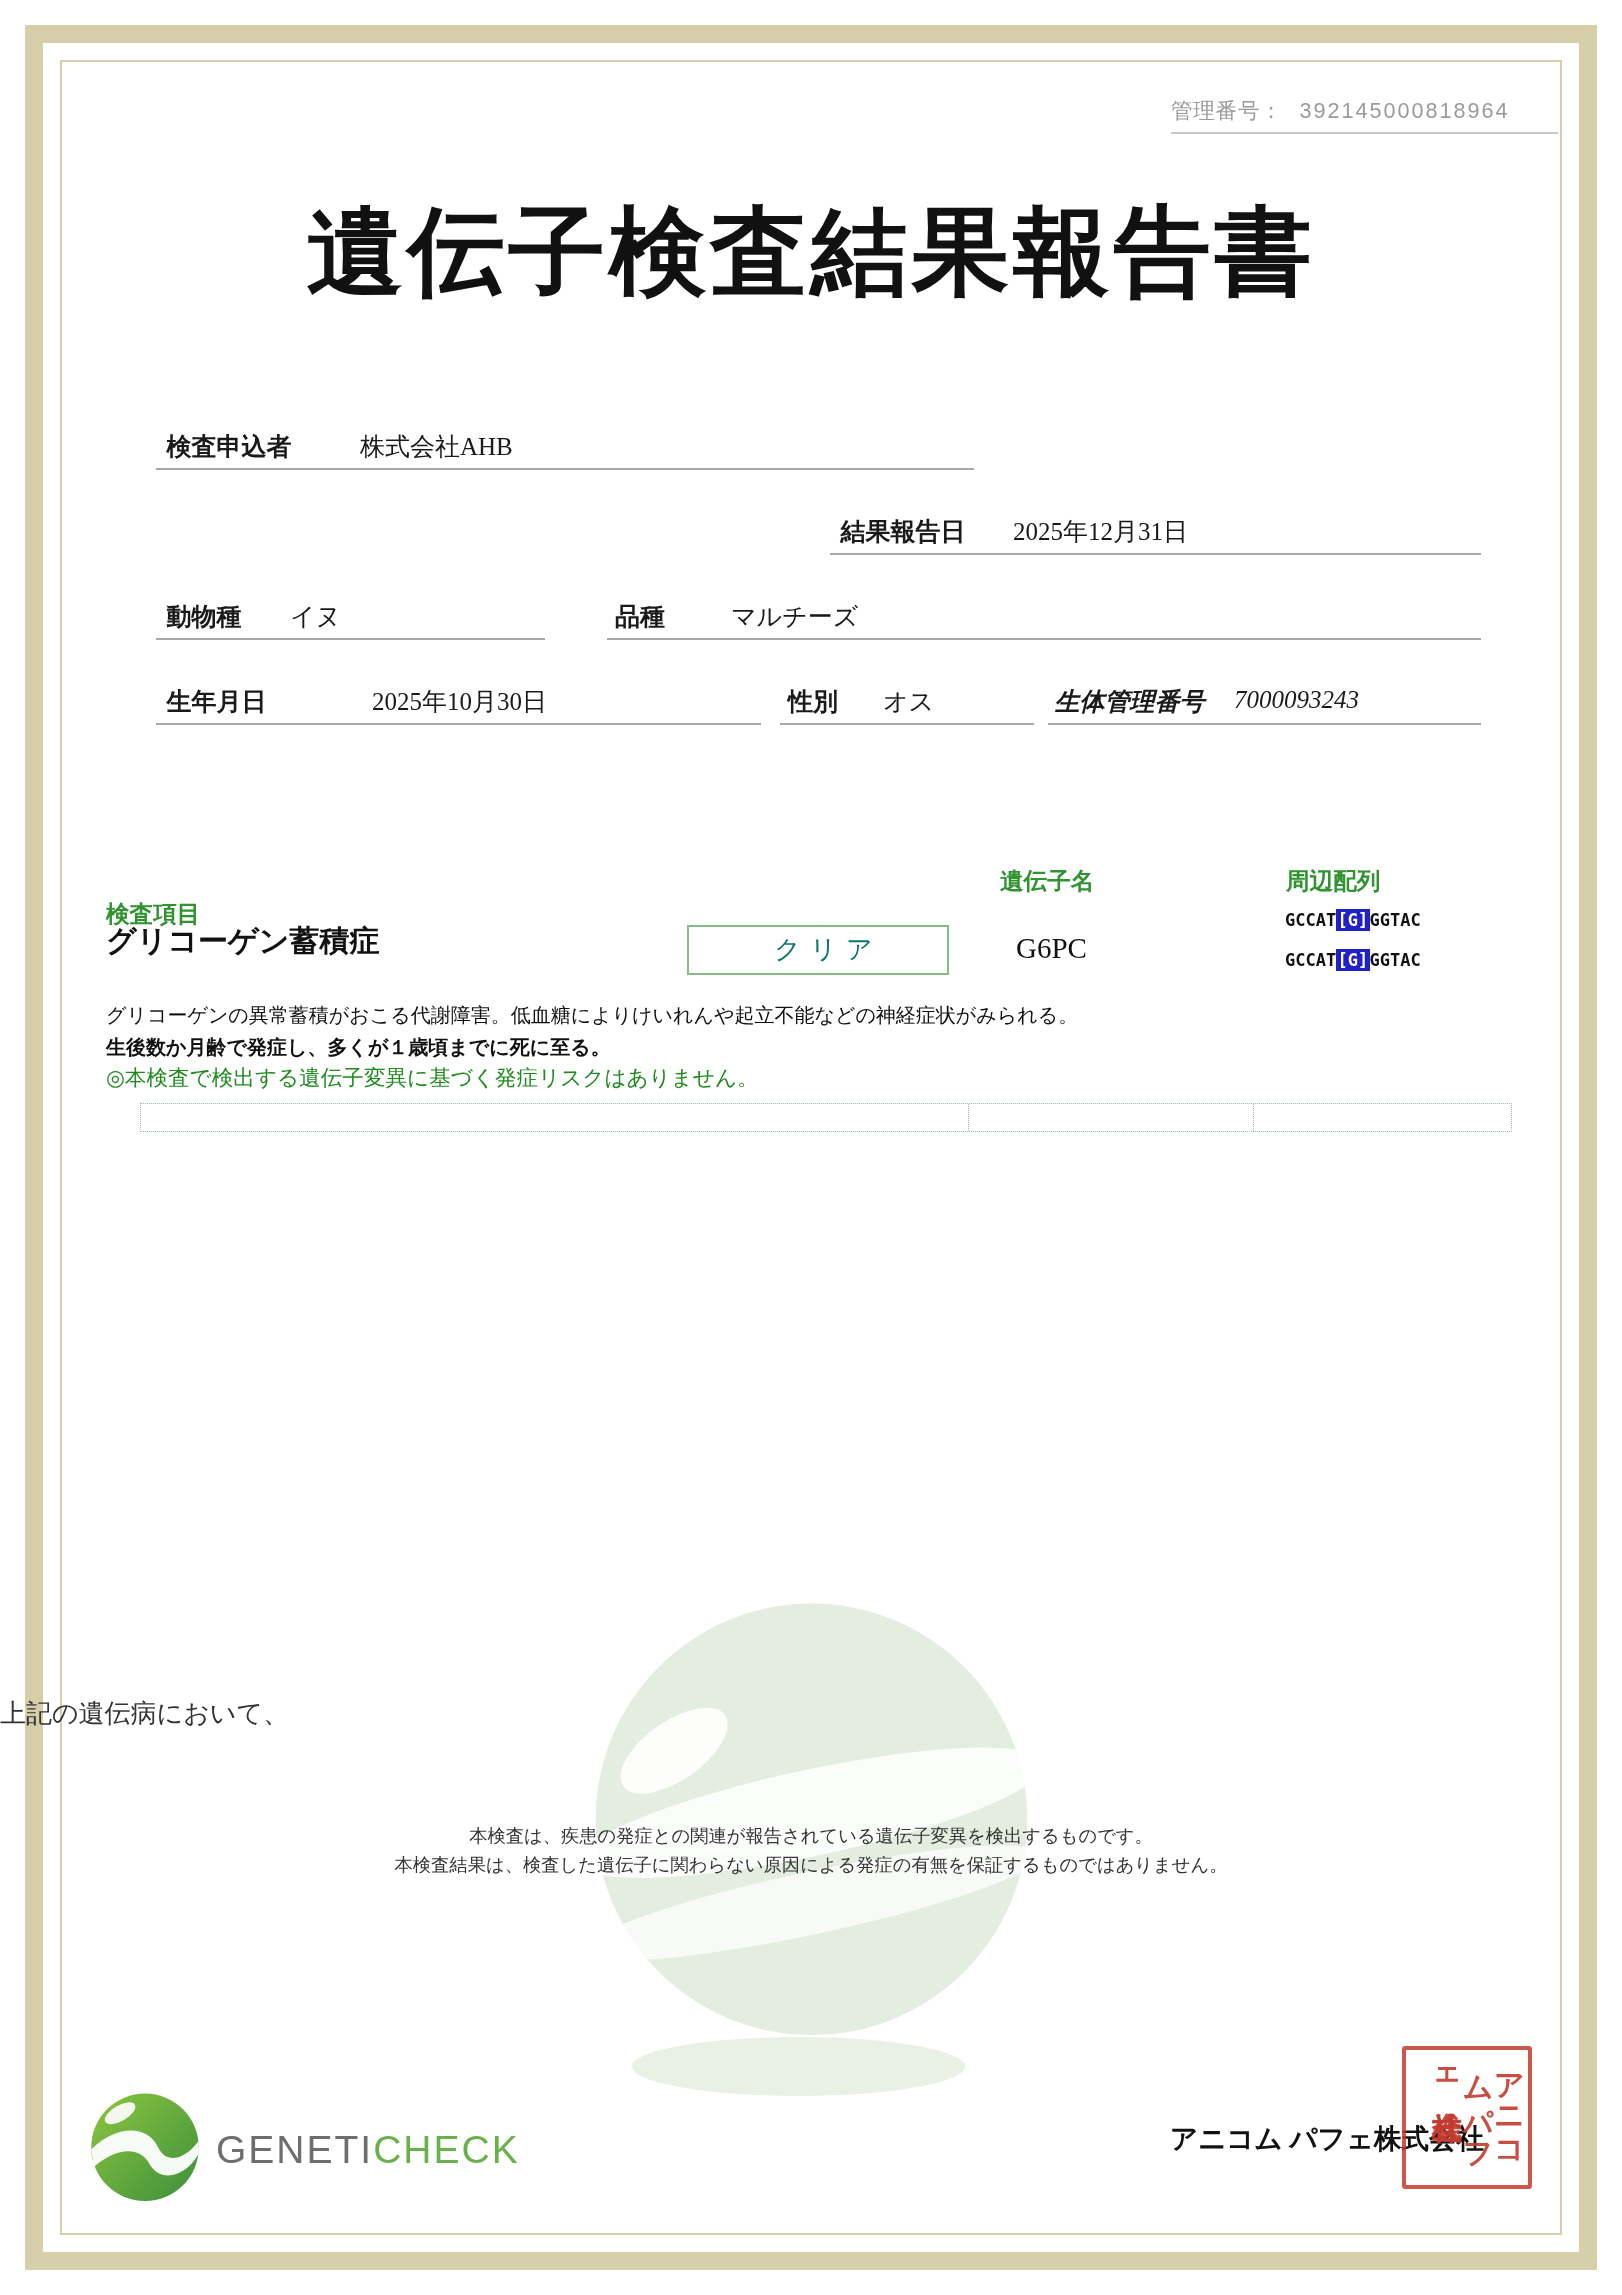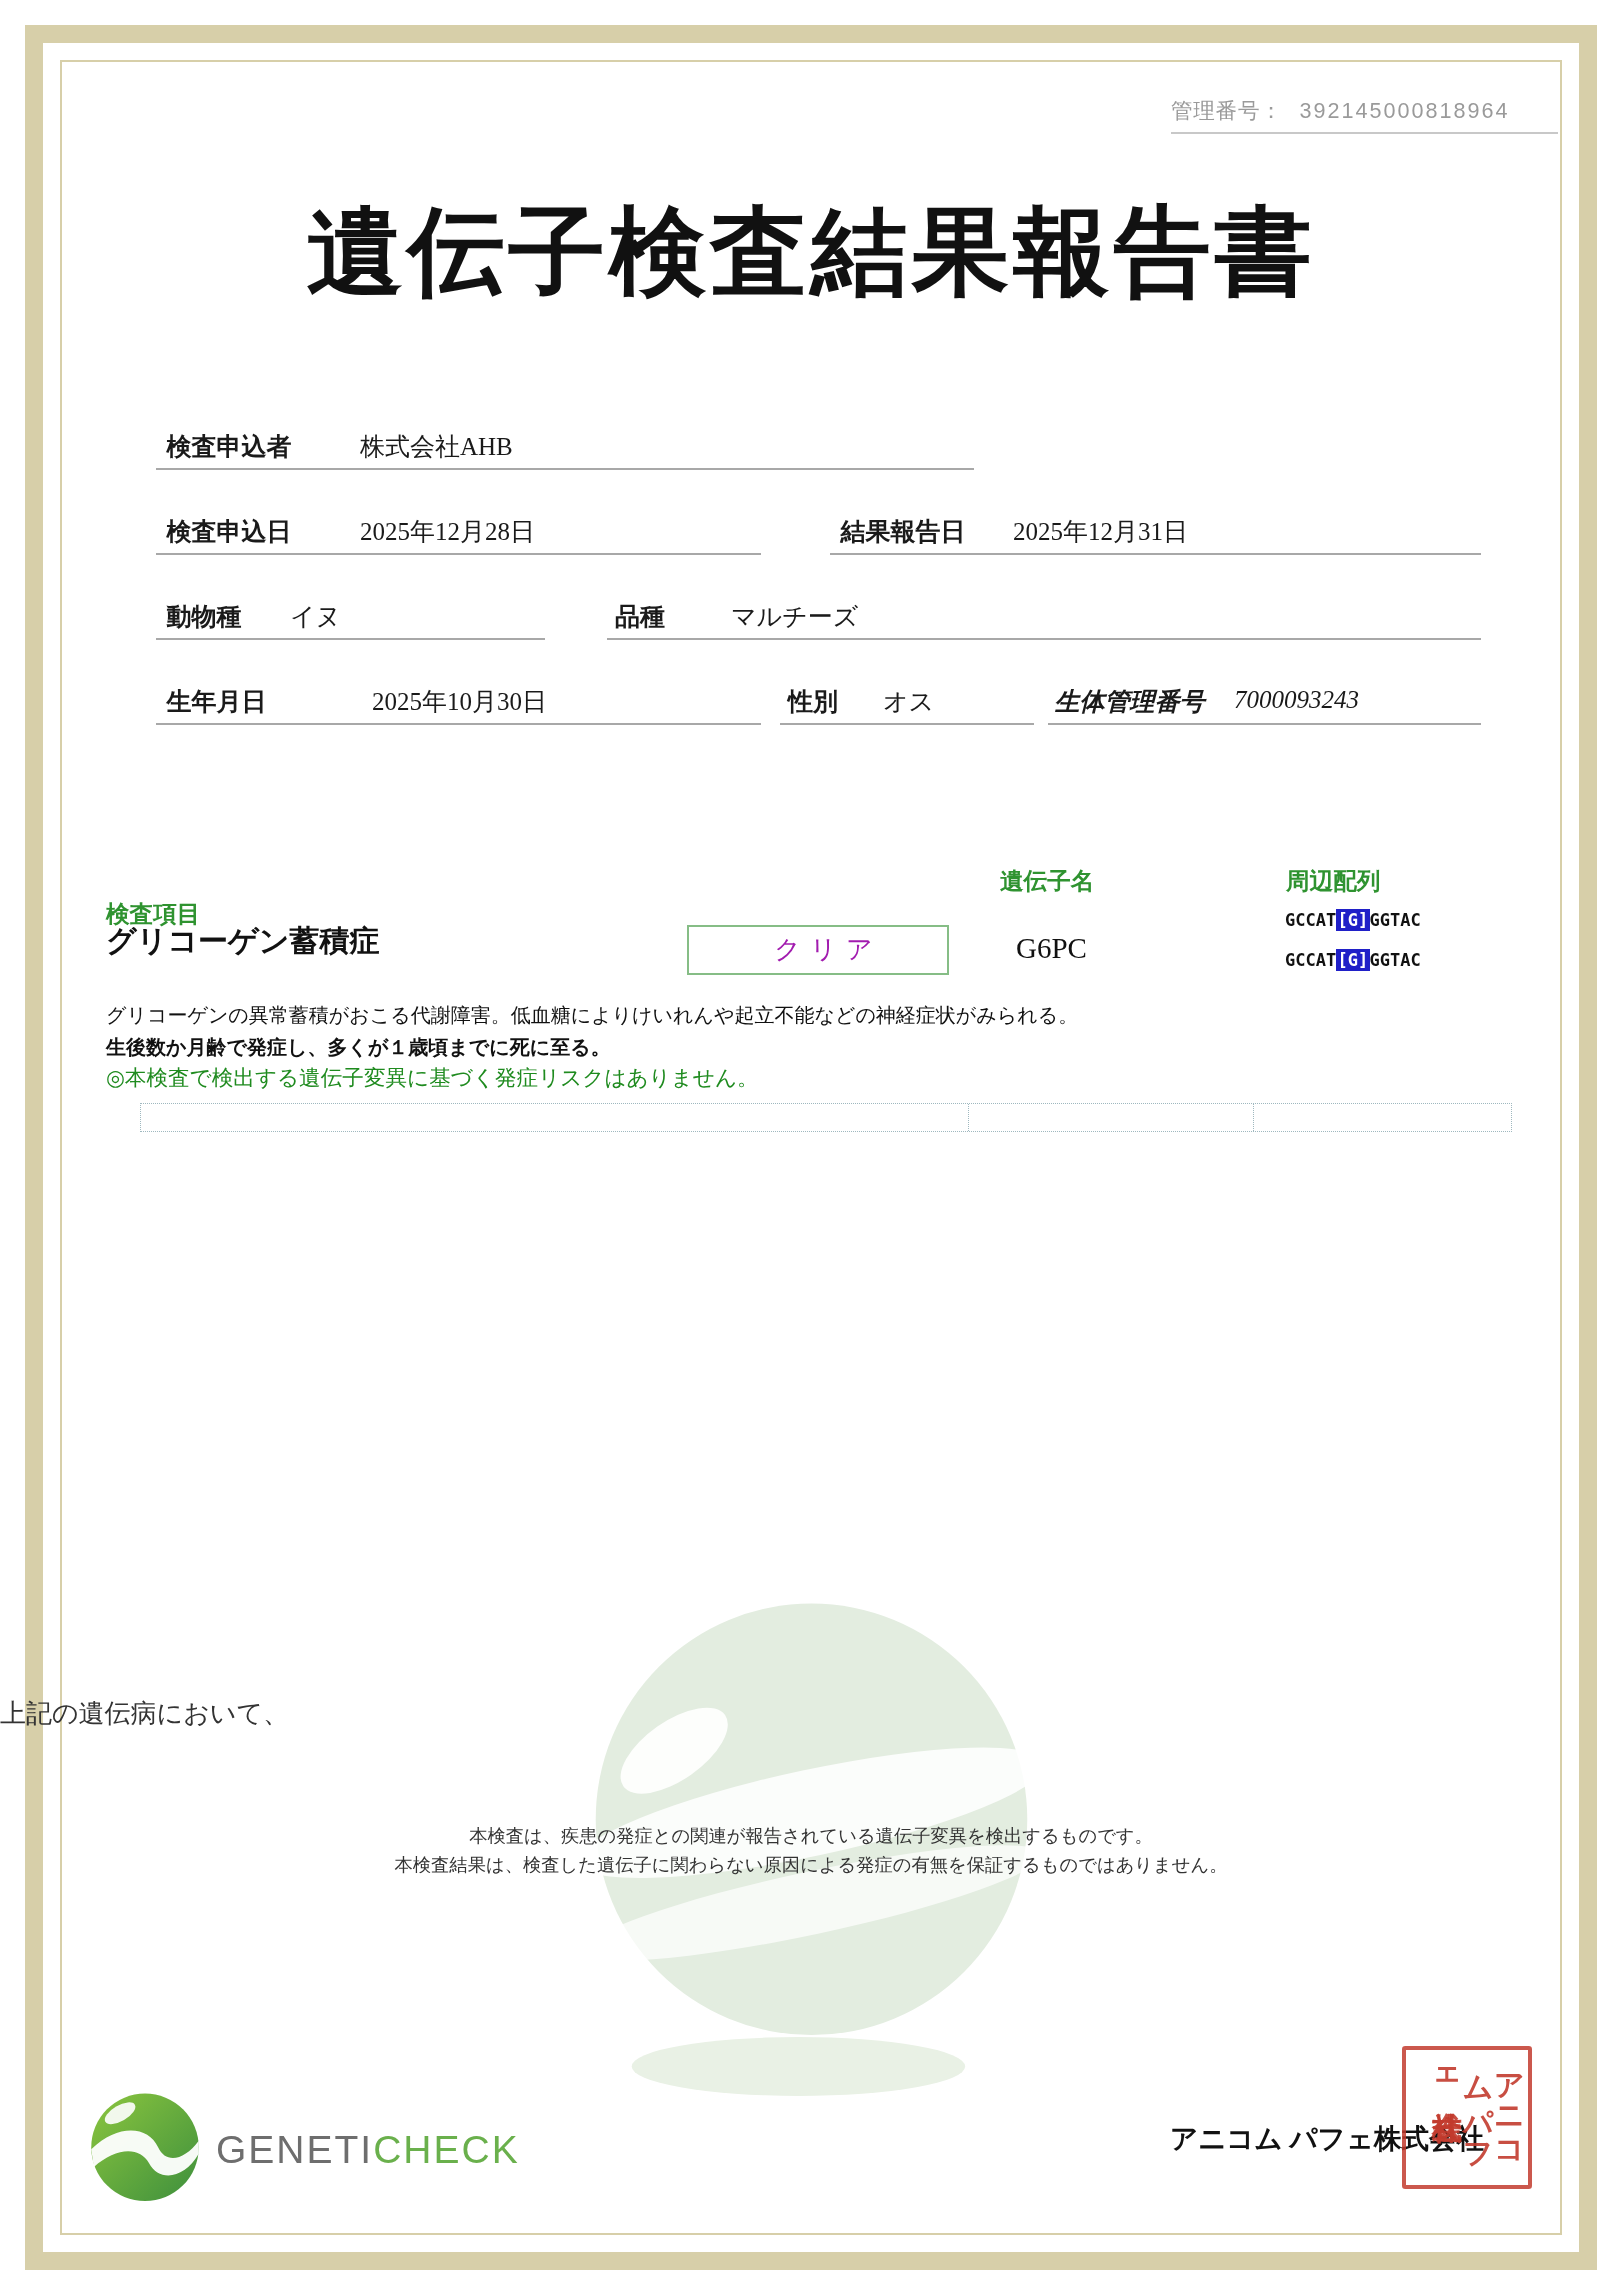--- a/index.html
+++ b/index.html
@@ -25,21 +25,21 @@
   
   .field{position:absolute;height:41px;border-bottom:2px solid #a8a8a8;}
   .flabel{position:absolute;bottom:5.2px;font-weight:700;font-size:25px;white-space:nowrap;}
   .fvalue{position:absolute;bottom:5.2px;font-weight:400;font-size:25px;white-space:nowrap;}
 
   
   .rheader{position:absolute;font-size:23.6px;font-weight:700;color:#2f9330;white-space:nowrap;}
   .disease{position:absolute;left:106px;top:921px;font-size:30px;font-weight:700;color:#111;}
   .status-box{position:absolute;left:687px;top:925px;width:262px;height:50px;
               border:2px solid #86bd86;box-sizing:border-box;text-align:center;
-              line-height:46px;font-size:26px;letter-spacing:9.2px;color:#a21caf;padding-left:20px;}
+              line-height:46px;font-size:26px;letter-spacing:9.2px;color:#0f766e;padding-left:20px;}
   .gene{position:absolute;left:1016px;top:932px;font-size:29px;color:#111;}
   .seq{position:absolute;left:1285px;font-size:17px;font-weight:700;color:#111;white-space:nowrap;}
   .seq .variant{background:#2020c8;color:#ffffff;padding:0.7px 1.3px;}
   .desc1{position:absolute;left:106px;top:1002px;font-size:20px;color:#111;white-space:nowrap;}
   .desc2{position:absolute;left:106px;top:1034px;font-size:20px;font-weight:700;color:#111;white-space:nowrap;}
   .risknote{position:absolute;left:106px;top:1063px;font-size:21.6px;font-weight:400;color:#1f8b1f;white-space:nowrap;}
 
   .dotted-row{position:absolute;left:140px;top:1103px;width:1372px;height:29px;
               border:1.3px dotted #9fb8bf;box-sizing:border-box;}
   .dotted-div{position:absolute;top:0;bottom:0;border-left:1.3px dotted #9fb8bf;}
@@ -82,24 +82,20 @@
     <span>管理番号：</span><span class="num">392145000818964</span>
   </div>
 
   <div class="title serif">遺伝子検査結果報告書</div>
 
   <div class="field" style="left:156px;top:427px;width:818px;">
     <span class="flabel" style="left:10.5px;">検査申込者</span>
     <span class="fvalue" style="left:204px;">株式会社AHB</span>
   </div>
 
-  <div class="field" style="left:156px;top:512px;width:605px;">
-    <span class="flabel" style="left:10.5px;">検査申込日</span>
-    <span class="fvalue" style="left:204px;">2025年12月28日</span>
-  </div>
   <div class="field" style="left:830px;top:512px;width:651px;">
     <span class="flabel" style="left:10.5px;">結果報告日</span>
     <span class="fvalue" style="left:183px;">2025年12月31日</span>
   </div>
 
   <div class="field" style="left:156px;top:597px;width:389px;">
     <span class="flabel" style="left:10.5px;">動物種</span>
     <span class="fvalue" style="left:134px;">イヌ</span>
   </div>
   <div class="field" style="left:607px;top:597px;width:874px;">

